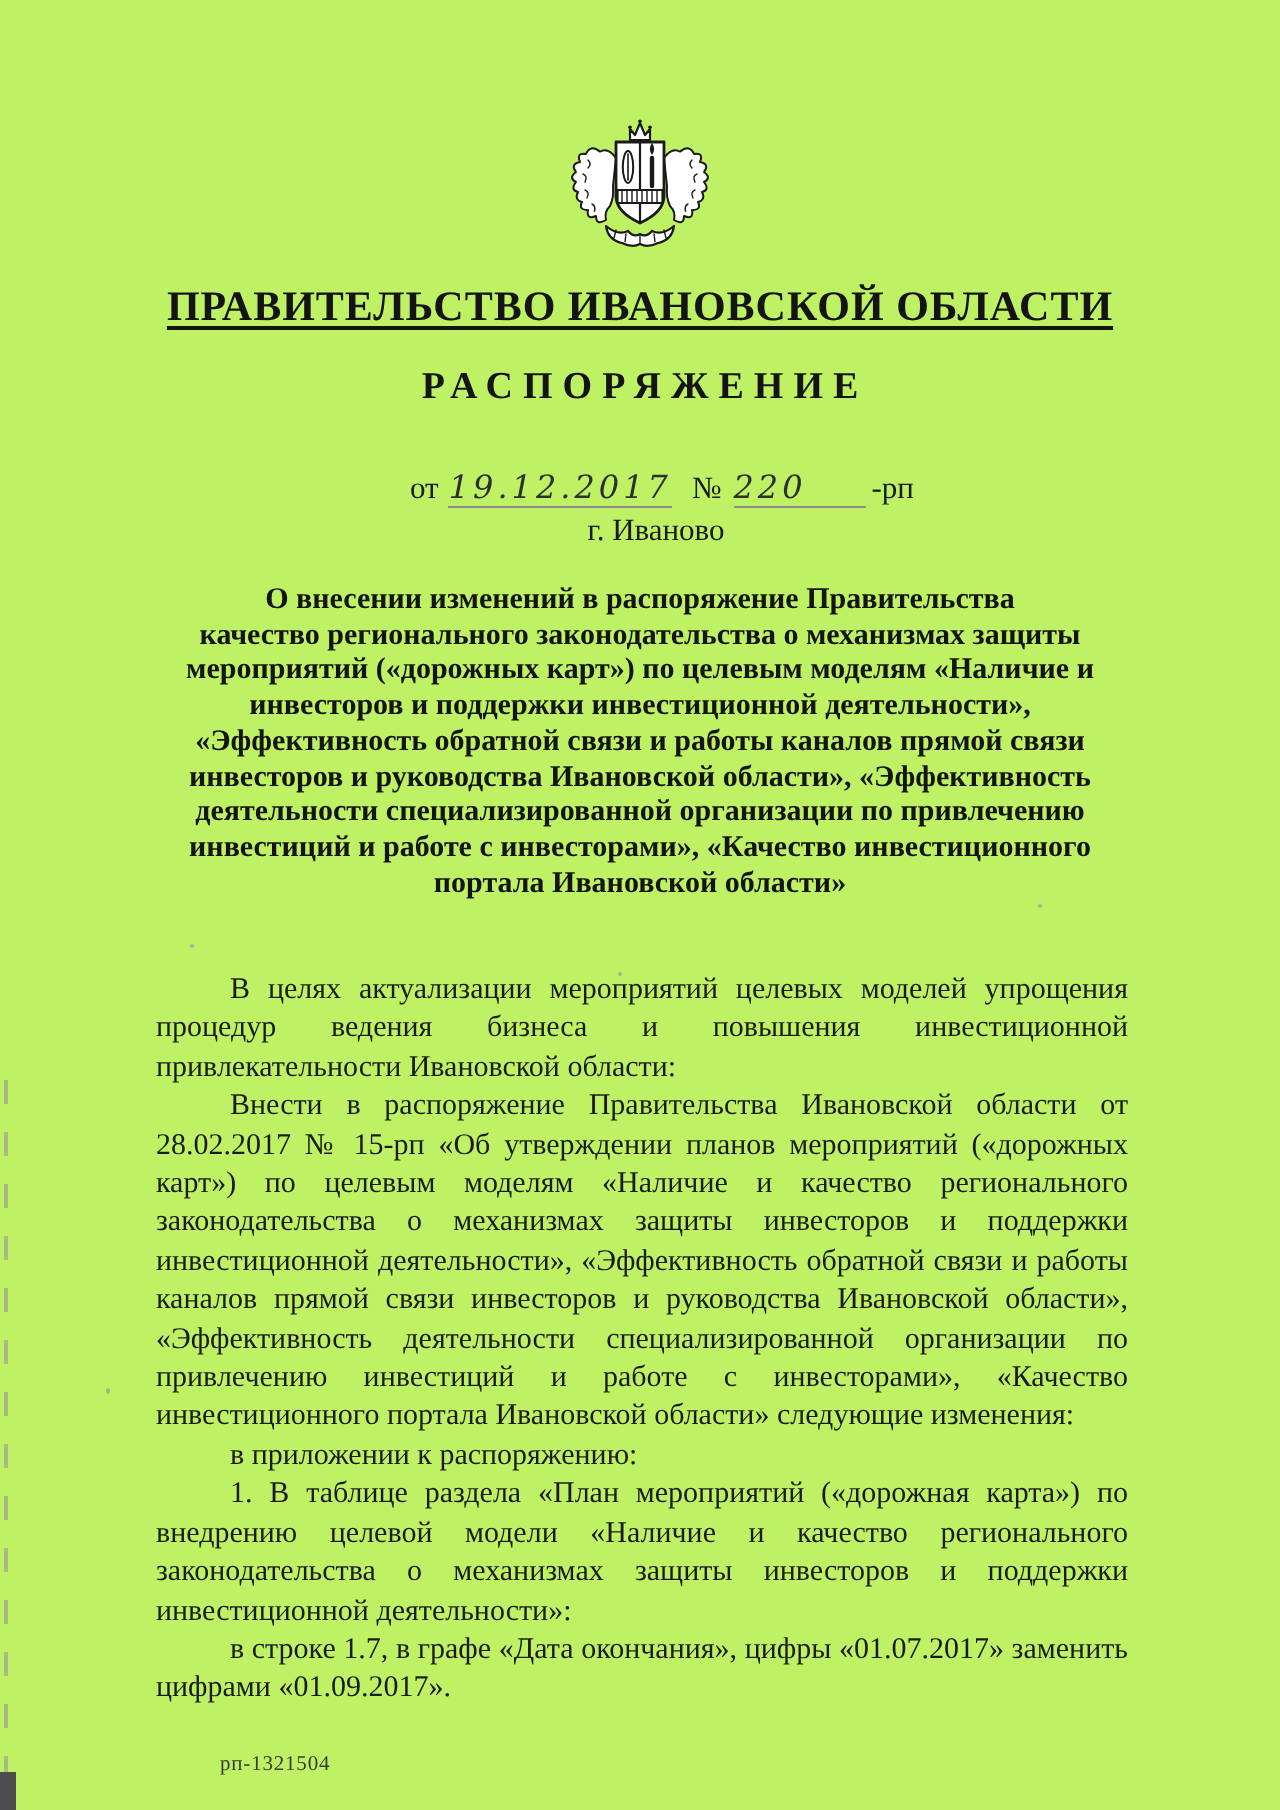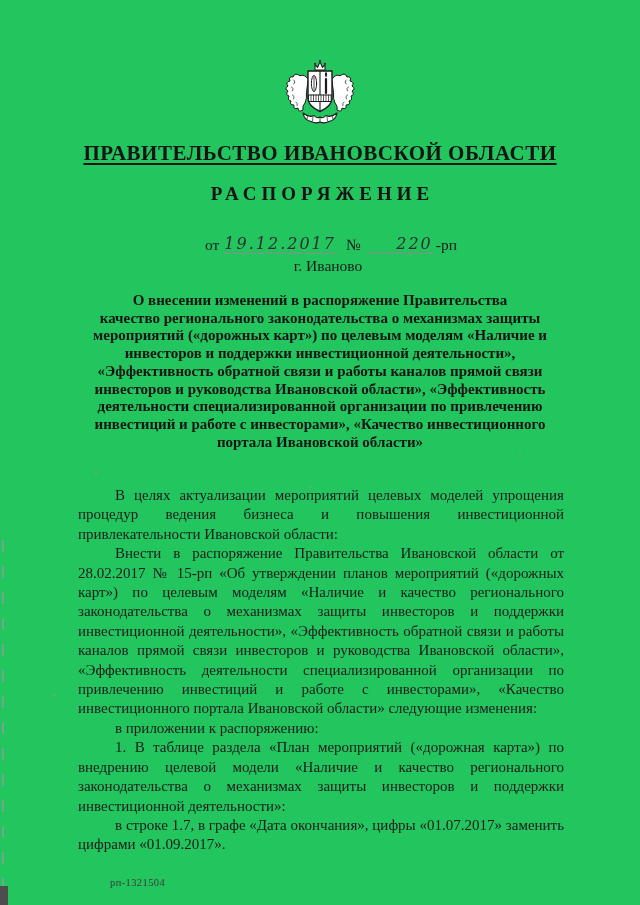--- a/index.html
+++ b/index.html
@@ -1,20 +1,20 @@
 <!DOCTYPE html>
 <html><head>
 <meta charset="utf-8">
 <style>
   * { margin:0; padding:0; box-sizing:border-box; }
   html,body { background:#ffffff; }
   .page {
     position:relative;
     width:640px; height:905px;
-    background:#22c55e;
+    background:#bef264;
     font-family:"Liberation Serif", serif;
     color:#1b1b1b;
     overflow:hidden;
   }
   
   .emblem-wrap {
     position:absolute; top:57px; left:0; right:0;
     display:flex; justify-content:center;
   }
   .org-name {
@@ -34,21 +34,21 @@
     letter-spacing:5px; text-indent:5px;
     color:#141414;
   }
   .date-line {
     position:absolute; top:234px; left:0; right:0;
     display:flex; justify-content:center; align-items:flex-end;
     transform:translateX(11px);
     font-size:15.5px;
   }
   .date-line .slot {
-    display:inline-block; text-align:right;
+    display:inline-block; text-align:left;
     border-bottom:1.4px solid #8c8c8c;
     line-height:19px;
   }
   .slot-date { min-width:110px; margin-left:5px; }
   .slot-num  { min-width:66px;  margin-left:6px; margin-right:3px; }
   .num-sign  { margin-left:10px; }
   .handwritten {
     font-family:"DejaVu Serif", serif;
     font-style:italic;
     font-size:16px;

